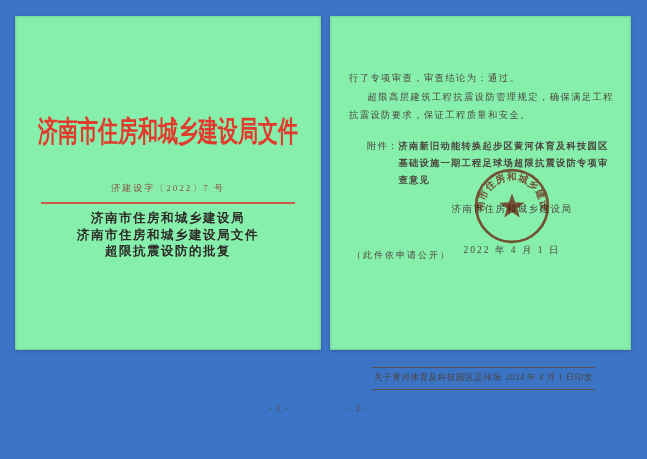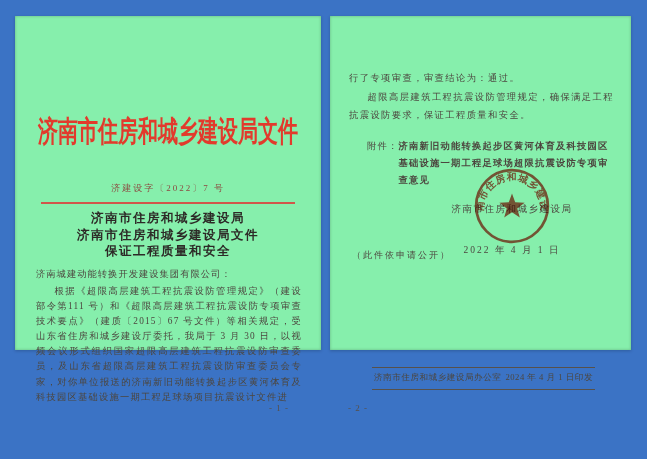--- a/index.html
+++ b/index.html
@@ -113,24 +113,22 @@
 </head>
 <body>
 
 <div class="page" id="page-1">
   <div class="doc-header">济南市住房和城乡建设局文件</div>
   <div class="doc-number">济建设字〔2022〕7 号</div>
   <div class="red-rule"></div>
   <div class="doc-title">
     <div>济南市住房和城乡建设局</div>
     <div>济南市住房和城乡建设局文件</div>
-    <div>保证工程质量和安全</div>
+    <div>超限抗震设防的批复</div>
   </div>
-  <div class="salutation">济南城建动能转换开发建设集团有限公司：</div>
-  <div class="body-para">根据《超限高层建筑工程抗震设防管理规定》（建设部令第111 号）和《超限高层建筑工程抗震设防专项审查技术要点》（建质〔2015〕67 号文件）等相关规定，受山东省住房和城乡建设厅委托，我局于 3 月 30 日，以视频会议形式组织国家超限高层建筑工程抗震设防审查委员，及山东省超限高层建筑工程抗震设防审查委员会专家，对你单位报送的济南新旧动能转换起步区黄河体育及科技园区基础设施一期工程足球场项目抗震设计文件进</div>
   <div class="page-num page-num-1">- 1 -</div>
 </div>
 
 <div class="page" id="page-2">
   <div class="p2-body">
     <div>行了专项审查，审查结论为：通过。</div>
     <div class="p2-para-indent">超限高层建筑工程抗震设防管理规定，确保满足工程抗震设防要求，保证工程质量和安全。</div>
   </div>
   <div class="attachment">
     <span class="attachment-label">附件：</span>
@@ -149,17 +147,17 @@
     <circle cx="50" cy="50" r="46" fill="none" stroke="#d23b2c" stroke-width="3.5"></circle>
     <polygon points="50,34 54.1,45.3 66.2,45.7 56.7,53.2 60,64.8 50,58 40,64.8 43.3,53.2 33.8,45.7 45.9,45.3" fill="#d23b2c"></polygon>
     <text font-size="12.5" fill="#d23b2c" font-weight="bold" letter-spacing="1" font-family="Liberation Serif, DejaVu Serif, serif">
       <textPath href="#sealArc" startOffset="50%" text-anchor="middle">济南市住房和城乡建设局</textPath>
     </text>
   </svg>
 
   <div class="disclosure">（此件依申请公开）</div>
 
   <div class="p2-footer">
-    <span>济南市住房和城乡建设局办公室</span>
+    <span>关于黄河体育及科技园区足球场</span>
     <span>2024 年 4 月 1 日印发</span>
   </div>
   <div class="page-num page-num-2">- 2 -</div>
 </div>
 
 </body></html>

